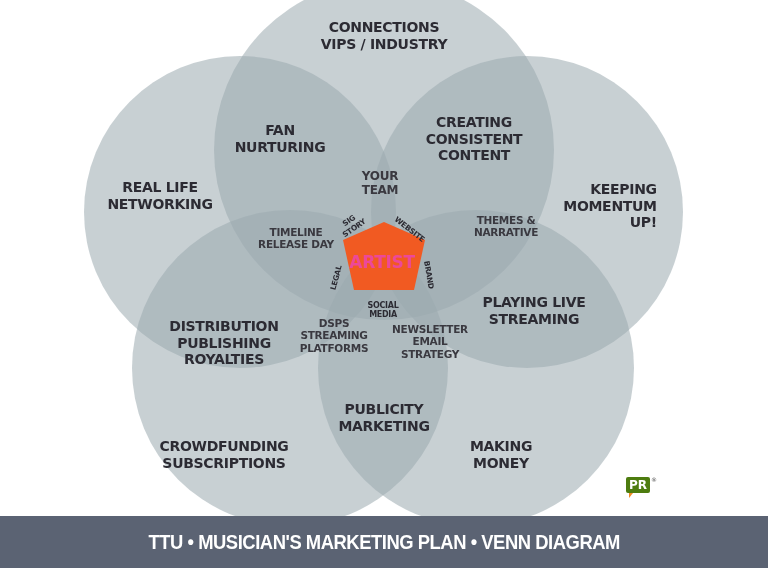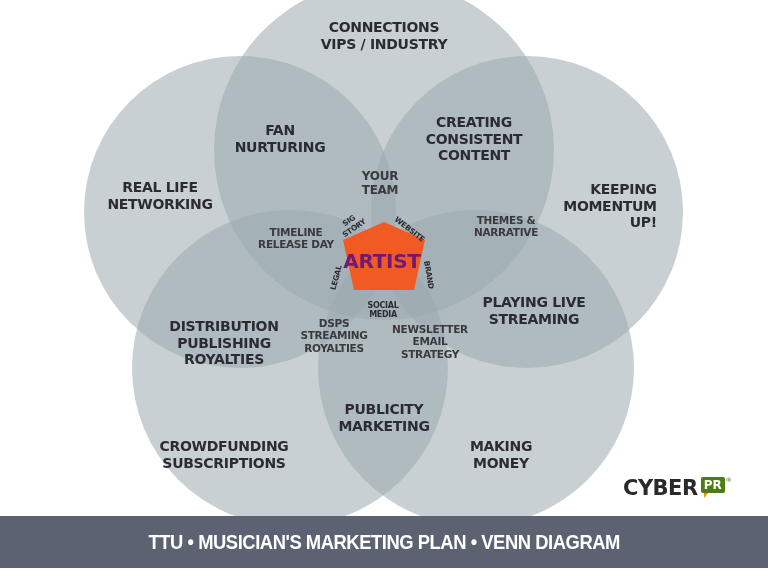--- a/index.html
+++ b/index.html
@@ -3,21 +3,21 @@
 <meta charset="utf-8">
 <style>
   html,body{margin:0;padding:0;}
   body{width:768px;height:576px;position:relative;overflow:hidden;background:#ffffff;font-family:"DejaVu Sans",sans-serif;}
   #venn{position:absolute;left:0;top:0;width:768px;height:576px;}
   .lbl{position:absolute;text-align:center;color:#2c2b33;font-weight:bold;line-height:1.18;white-space:pre-line;transform:translate(-50%,-50%);letter-spacing:-0.3px;}
   .big{font-size:14px;}
   .mid{font-size:10.5px;color:#3a3940;}
   .sm{font-size:8px;color:#2c2b33;}
   .rot{font-size:7.5px;}
-  .artist{color:#701a75;font-size:20px;}
+  .artist{color:#ec4899;font-size:17px;}
   #footer{position:absolute;left:0;top:516px;width:768px;height:52px;background:#5b6373;display:flex;align-items:center;justify-content:center;}
   #footer span{color:#ffffff;font-weight:bold;font-size:20px;letter-spacing:-0.5px;font-family:"Liberation Sans",sans-serif;transform:scaleX(0.92);}
   #logo{position:absolute;left:623px;top:476px;display:flex;align-items:flex-start;}
   #logo .cy{font-family:"DejaVu Sans",sans-serif;font-weight:bold;font-size:21px;color:#2a2a2a;letter-spacing:-0.5px;}
   #logo .pr{margin-left:3px;margin-top:1px;background:#4d7c0f;color:#fff;font-weight:bold;font-size:12px;padding:1px 3px;border-radius:2px;position:relative;}
   #logo .pr:after{content:"";position:absolute;left:3px;bottom:-5px;border-left:4px solid #f08a24;border-bottom:5px solid transparent;}
   #logo .reg{font-size:6px;color:#555;margin-left:1px;}
 </style>
 </head>
 <body>
@@ -58,36 +58,35 @@
 <div class="lbl big" style="left:384px;top:418px;">PUBLICITY
 MARKETING</div>
 <div class="lbl mid" style="left:380px;top:183px;font-size:12px;">YOUR
 TEAM</div>
 <div class="lbl mid" style="left:296px;top:238px;">TIMELINE
 RELEASE DAY</div>
 <div class="lbl mid" style="left:470px;top:226px;margin-left:36px;">THEMES &amp;
 NARRATIVE</div>
 <div class="lbl mid" style="left:334px;top:336px;">DSPS
 STREAMING
-ROYALTIES</div>
+PLATFORMS</div>
 <div class="lbl mid" style="left:430px;top:342px;">NEWSLETTER
 EMAIL
 STRATEGY</div>
 
 <div class="lbl rot" style="left:352px;top:225px;transform:translate(-50%,-50%) rotate(-35deg);">SIG
 STORY</div>
 <div class="lbl rot" style="left:409px;top:230px;transform:translate(-50%,-50%) rotate(38deg);">WEBSITE</div>
 <div class="lbl rot" style="left:428px;top:275px;transform:translate(-50%,-50%) rotate(80deg);">BRAND</div>
 <div class="lbl sm" style="left:383px;top:310px;">SOCIAL
 MEDIA</div>
 <div class="lbl rot" style="left:337px;top:278px;transform:translate(-50%,-50%) rotate(-75deg);">LEGAL</div>
 
 <div class="lbl artist" style="left:382px;top:262px;">ARTIST</div>
 
 <div id="logo">
-  <span class="cy">CYBER</span>
   <span class="pr">PR</span>
   <span class="reg">®</span>
 </div>
 
 <div id="footer">
   <span>TTU • MUSICIAN'S MARKETING PLAN  • VENN DIAGRAM</span>
 </div>
 
 </body></html>

